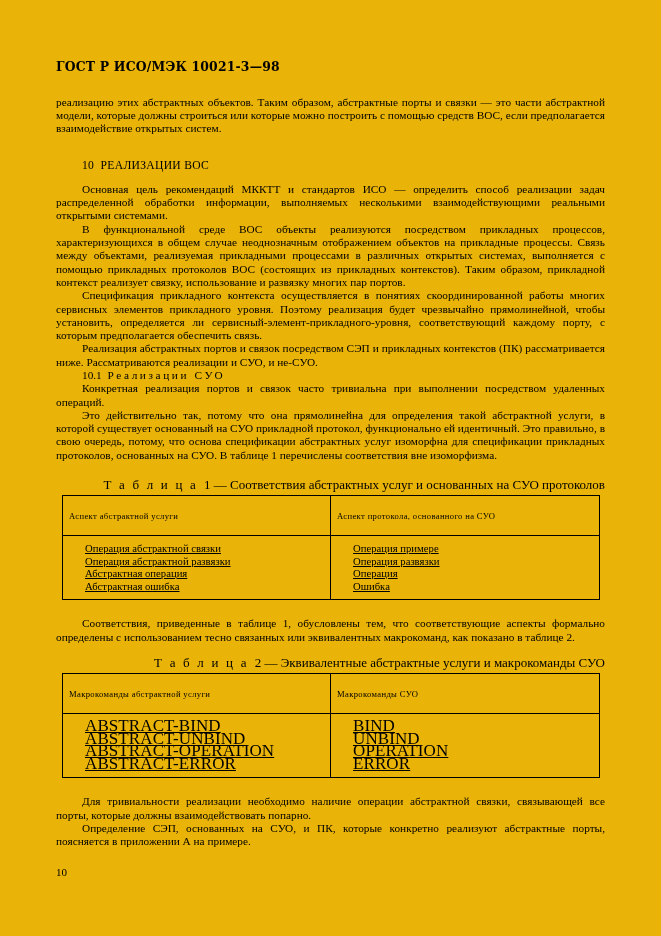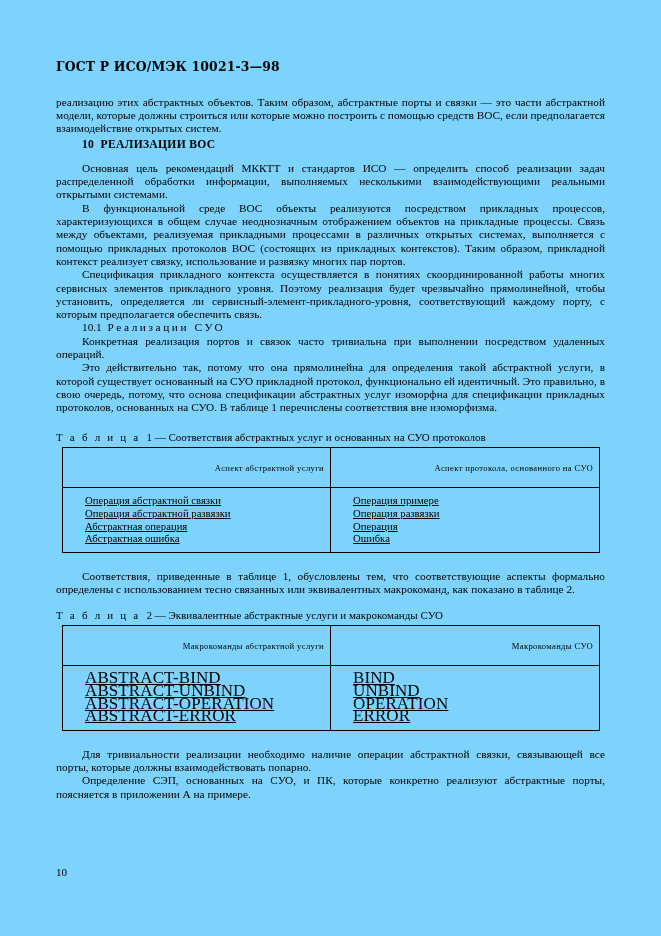--- a/index.html
+++ b/index.html
@@ -5,21 +5,21 @@
 <style>
   html, body {
     margin: 0;
     padding: 0;
     background: #ffffff;
   }
   .page {
     position: relative;
     width: 661px;
     height: 936px;
-    background: #7dd3fc;
+    background: #eab308;
     margin: 0 auto;
     overflow: hidden;
     font-family: "Liberation Serif", "DejaVu Serif", serif;
     color: #000000;
     box-sizing: border-box;
   }
   .content {
     position: absolute;
     left: 56px;
     top: 60px;
@@ -40,44 +40,45 @@
     line-height: 13.3px;
     text-align: justify;
     text-justify: inter-word;
     text-indent: 26px;
     hyphens: manual;
   }
   p.para.cont {
     text-indent: 0;
   }
   .section-heading {
-    font-weight: bold;
+    font-weight: normal;
     font-size: 11.6px;
     line-height: 13.3px;
-    margin: 2px 0 11px 0;
+    margin: 23px 0 11px 0;
     text-indent: 26px;
     letter-spacing: 0.3px;
   }
   .subsection-heading {
     font-size: 11.3px;
     line-height: 13.3px;
     margin: 0;
     text-indent: 26px;
   }
   .spaced {
     letter-spacing: 2.6px;
   }
   .gap-l { height: 13px; }
   .gap-xl { height: 17px; }
 
   .table-caption {
-    font-size: 11px;
+    font-size: 13px;
     line-height: 12px;
     margin: 0 0 4px 0;
     white-space: nowrap;
+    text-align: right;
   }
   .table-caption .tbl-word {
     letter-spacing: 2.2px;
   }
   .table-caption .tbl-num {
     margin-left: 6px;
   }
 
   table.gost {
     border-collapse: collapse;
@@ -87,21 +88,21 @@
     border: 1.4px solid #000;
   }
   table.gost col.c1 { width: 268px; }
   table.gost col.c2 { width: 269px; }
   table.gost th {
     border: 1.4px solid #000;
     border-top: none;
     font-weight: normal;
     font-size: 8.6px;
     letter-spacing: 0.35px;
-    text-align: right;
+    text-align: left;
     vertical-align: middle;
     padding: 11px 6px 11px 6px;
     height: 17px;
   }
   table.gost td {
     border: 1.4px solid #000;
     border-bottom: none;
     font-size: 10.7px;
     line-height: 12.6px;
     vertical-align: top;
@@ -139,20 +140,21 @@
     <div class="section-heading">
       <span>10</span>&nbsp;&nbsp;<span>РЕАЛИЗАЦИИ ВОС</span>
     </div>
 
     <p class="para">Основная цель рекомендаций МККТТ и стандартов ИСО — определить способ реализации задач распределенной обработки информации, выполняемых несколькими взаимодействующими реальными открытыми системами.</p>
 
     <p class="para">В функциональной среде ВОС объекты реализуются посредством прикладных процессов, характеризующихся в общем случае неоднозначным отображением объектов на прикладные процессы. Связь между объектами, реализуемая прикладными процессами в различных открытых системах, выполняется с помощью прикладных протоколов ВОС (состоящих из прикладных контекстов). Таким образом, прикладной контекст реализует связку, использование и развязку многих пар портов.</p>
 
     <p class="para">Спецификация прикладного контекста осуществляется в понятиях скоординированной работы многих сервисных элементов прикладного уровня. Поэтому реализация будет чрезвычайно прямолинейной, чтобы установить, определяется ли сервисный-элемент-прикладного-уровня, соответствующий каждому порту, с которым предполагается обеспечить связь.</p>
 
+    <p class="para">Реализация абстрактных портов и связок посредством СЭП и прикладных контекстов (ПК) рассматривается ниже. Рассматриваются реализации и СУО, и не-СУО.</p>
 
     <div class="subsection-heading">
       <span>10.1</span>&nbsp;&nbsp;<span class="spaced">Реализации СУО</span>
     </div>
 
     <p class="para">Конкретная реализация портов и связок часто тривиальна при выполнении посредством удаленных операций.</p>
 
     <p class="para">Это действительно так, потому что она прямолинейна для определения такой абстрактной услуги, в которой существует основанный на СУО прикладной протокол, функционально ей идентичный. Это правильно, в свою очередь, потому, что основа спецификации абстрактных услуг изоморфна для спецификации прикладных протоколов, основанных на СУО. В таблице 1 перечислены соответствия вне изоморфизма.</p>
 
     <div class="gap-xl"></div>

